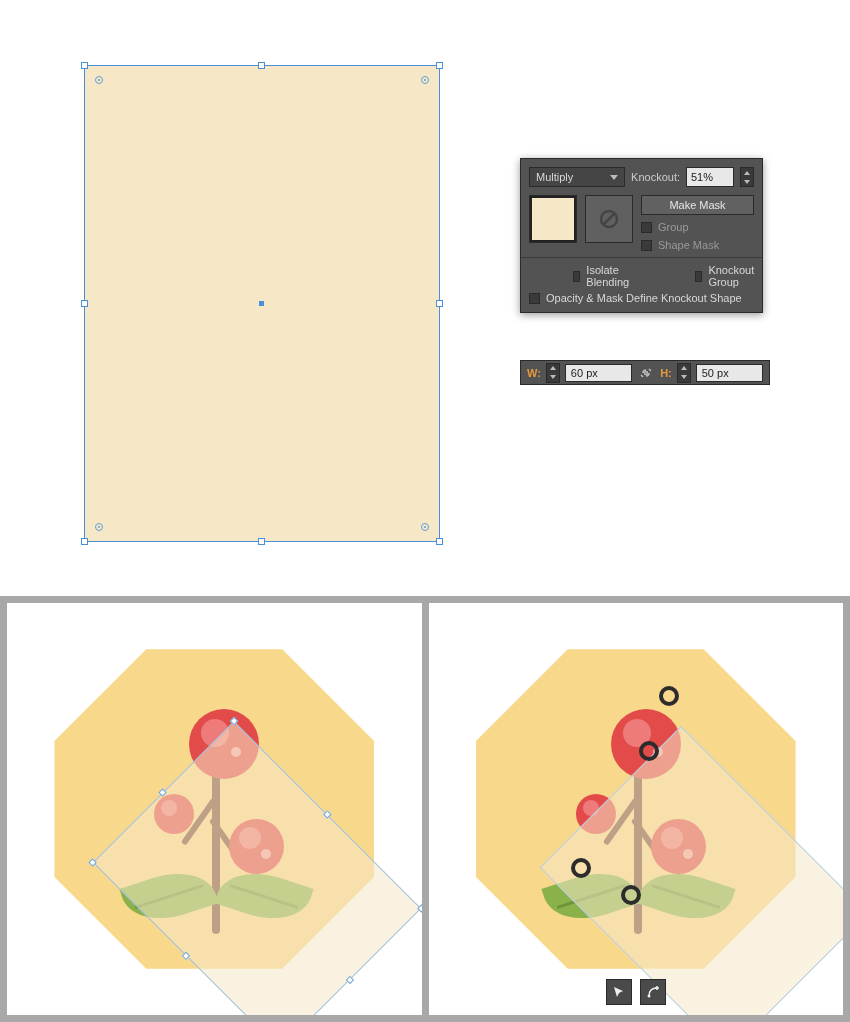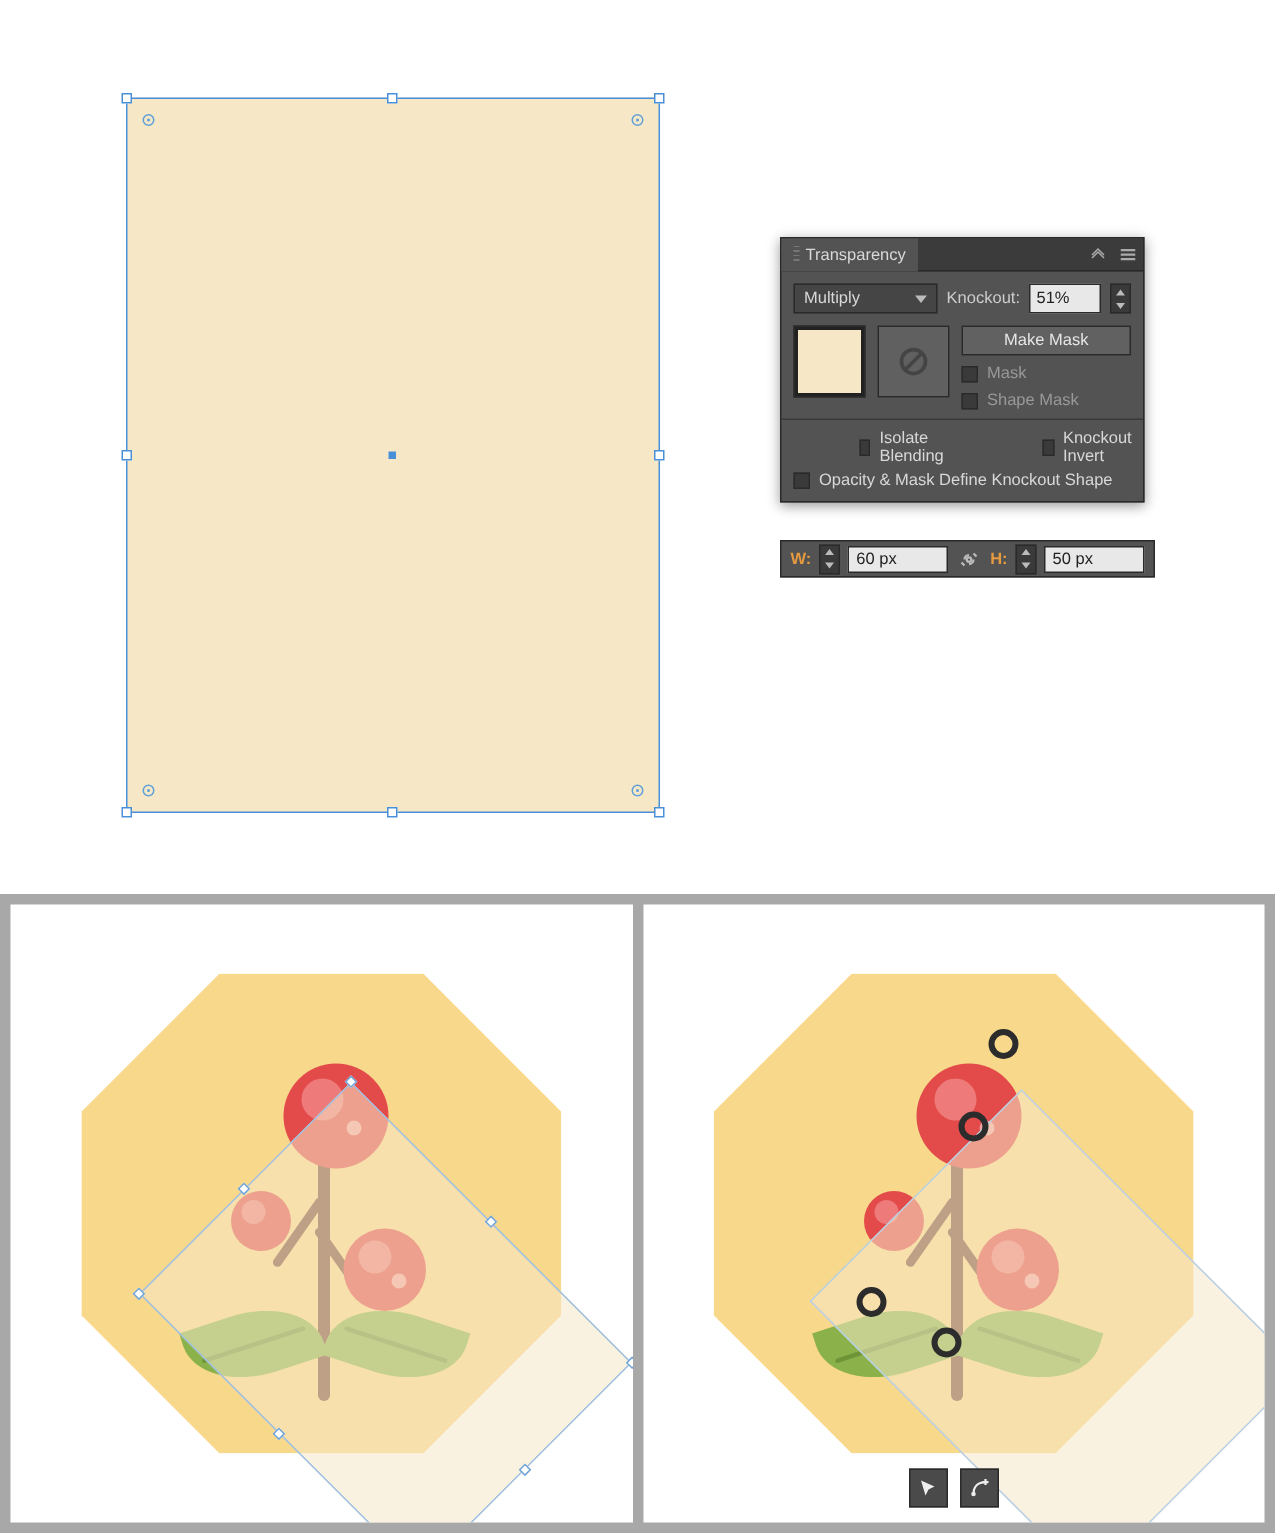--- a/index.html
+++ b/index.html
@@ -194,40 +194,20 @@
     <div class="handle br"></div>
     <div class="center-dot"></div>
     <div class="anchor a1"></div>
     <div class="anchor a2"></div>
     <div class="anchor a3"></div>
     <div class="anchor a4"></div>
   </div>
 </div>
 
 <div class="panel">
-  <div class="panel-header">
-    <div class="panel-tab">
-      <span class="grip"></span>
-      <span>Transparency</span>
-    </div>
-    <div class="spacer"></div>
-    <div class="hdr-icon">
-      <svg width="10" height="10" viewBox="0 0 10 10">
-          <path d="M1 3l4 4 4-4" stroke="#aaa" fill="none" transform="rotate(180 5 5)"></path>
-          <path d="M9 7l-4-4-4 4" stroke="#aaa" fill="none" transform="translate(0 -2)"></path>
-        </svg>
-    </div>
-    <div class="hdr-icon">
-      <svg width="10" height="10">
-          <rect y="1" width="10" height="1.5" fill="#aaa"></rect>
-          <rect y="4" width="10" height="1.5" fill="#aaa"></rect>
-          <rect y="7" width="10" height="1.5" fill="#aaa"></rect>
-        </svg>
-    </div>
-  </div>
   <div class="panel-body">
     <div class="row">
       <div class="dropdown">
         <span>Multiply</span>
         <span class="dropcaret"></span>
       </div>
       <span class="lbl">Knockout:</span>
       <div class="numfield">
         <span>51%</span>
       </div>
@@ -245,37 +225,37 @@
           <circle cx="11" cy="11" r="8" fill="none" stroke="#333" stroke-width="2.5"></circle>
           <line x1="5" y1="17" x2="17" y2="5" stroke="#333" stroke-width="2.5"></line>
         </svg>
       </div>
       <div class="mask-col">
         <div class="btn">
           <span>Make Mask</span>
         </div>
         <div class="chk">
           <span class="box"></span>
-          <span>Mask</span>
+          <span>Group</span>
         </div>
         <div class="chk">
           <span class="box"></span>
           <span>Shape Mask</span>
         </div>
       </div>
     </div>
     <div class="panel-sep"></div>
     <div class="chk-row">
       <div class="chk en">
         <span class="box"></span>
         <span>Isolate Blending</span>
       </div>
       <div class="chk en">
         <span class="box"></span>
-        <span>Knockout Invert</span>
+        <span>Knockout Group</span>
       </div>
     </div>
     <div class="chk en" style="margin-top:4px;">
       <span class="box"></span>
       <span>Opacity &amp; Mask Define Knockout Shape</span>
     </div>
   </div>
 </div>
 
 <div class="dimbar">

